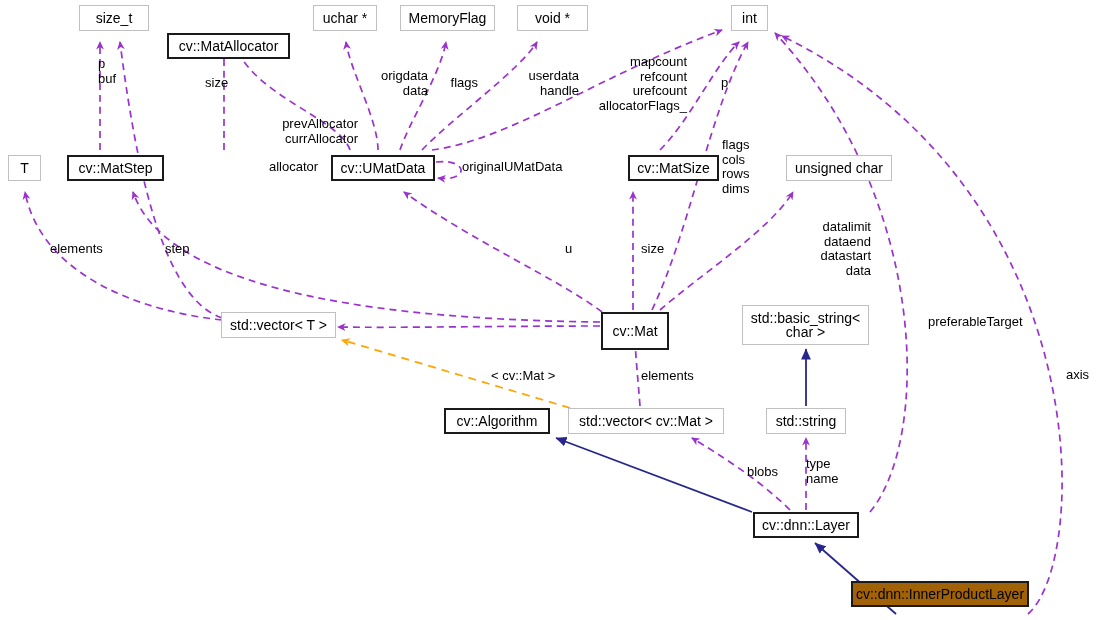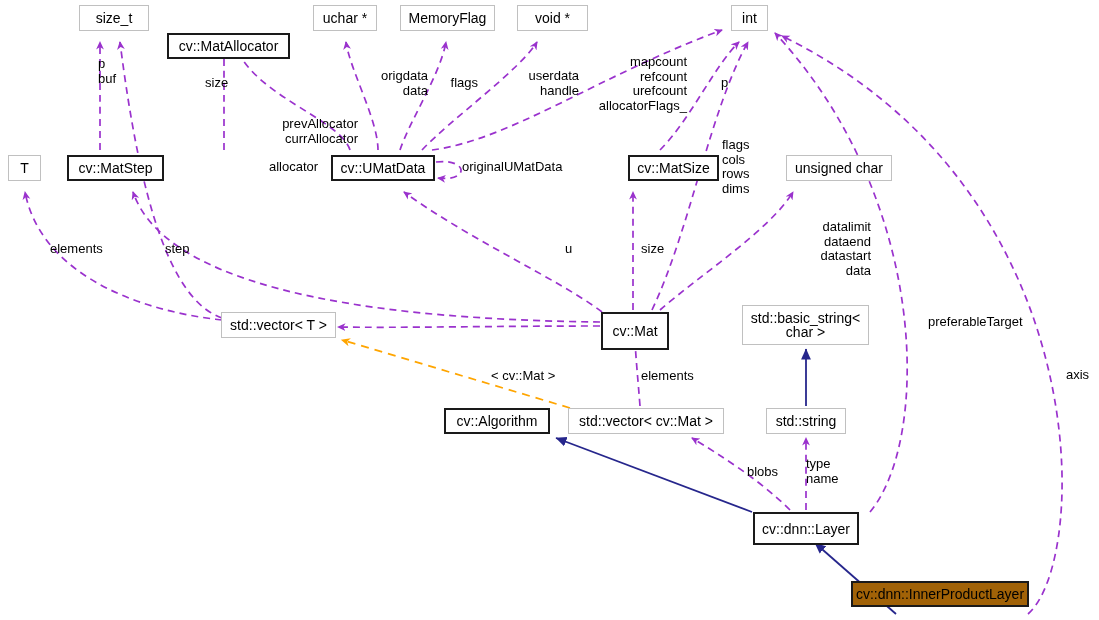--- a/index.html
+++ b/index.html
@@ -167,21 +167,21 @@
 
   <div class="node plain" style="left:742px;top:305px;width:127px;height:40px;">std::basic_string&lt;
 char &gt;</div>
 
   <div class="node thick" style="left:444px;top:408px;width:106px;height:26px;">cv::Algorithm</div>
 
   <div class="node plain" style="left:568px;top:408px;width:156px;height:26px;">std::vector&lt; cv::Mat &gt;</div>
 
   <div class="node plain" style="left:766px;top:408px;width:80px;height:26px;">std::string</div>
 
-  <div class="node thick" style="left:753px;top:512px;width:106px;height:33px;">cv::dnn::Layer</div>
+  <div class="node thick" style="left:753px;top:512px;width:106px;height:26px;">cv::dnn::Layer</div>
 
   <div class="node highlight" style="left:851px;top:581px;width:178px;height:26px;">cv::dnn::InnerProductLayer</div>
 
   <div class="edge-label lft" style="left:98px;top:57px;">p
 buf</div>
 
   <div class="edge-label lft" style="left:205px;top:76px;">size</div>
 
   <div class="edge-label ctr" style="left:266px;top:69px;width:92px;margin-top:48px;">prevAllocator
 currAllocator</div>

